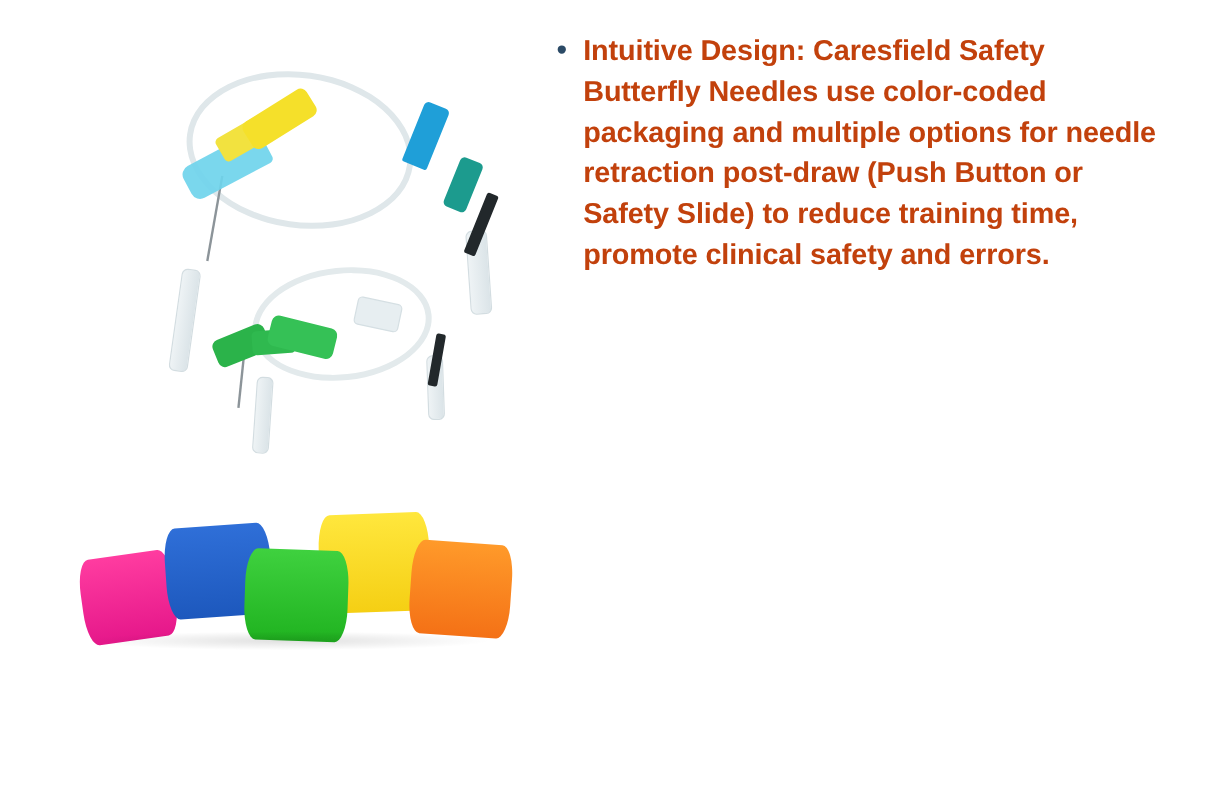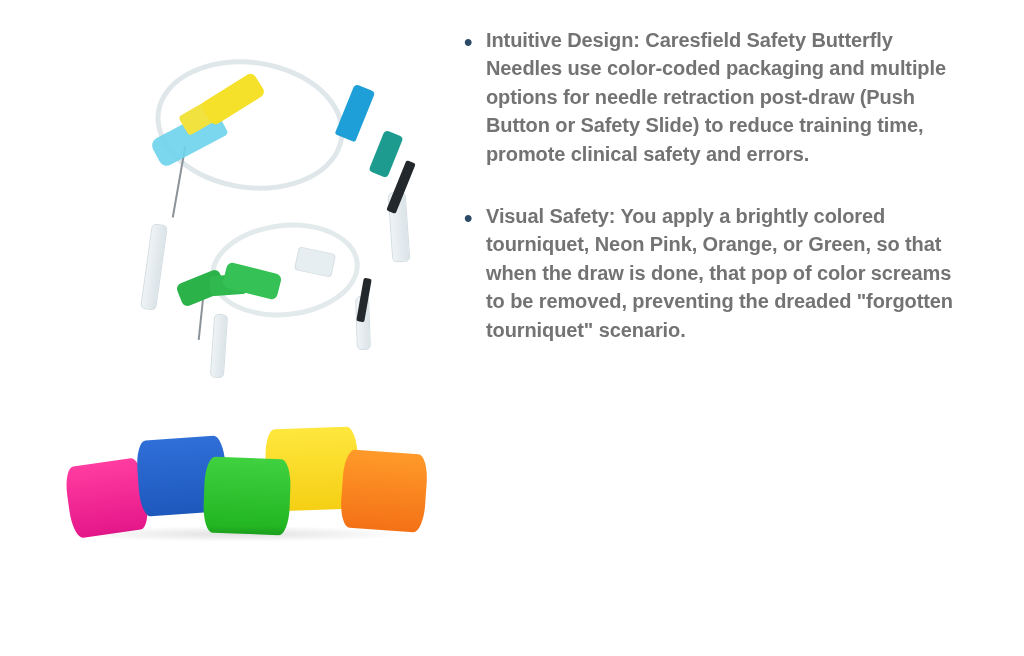--- a/index.html
+++ b/index.html
@@ -198,22 +198,22 @@
   }
   ul.bullets {
     margin: 0;
     padding: 0;
     list-style: none;
   }
   ul.bullets > li {
     position: relative;
     padding-left: 22px;
     margin-bottom: 34px;
-    color: #737373;
-    font-size: 20px;
+    color: #c2410c;
+    font-size: 24px;
     line-height: 1.42;
     font-weight: 600;
     letter-spacing: -0.1px;
   }
   ul.bullets > li:last-child { margin-bottom: 0; }
   ul.bullets > li::before {
     content: "•";
     position: absolute;
     left: 0;
     top: -1px;
@@ -271,19 +271,16 @@
       <div class="roll-shadow"></div>
     </div>
 
   </div>
 
   <div class="text-col">
     <ul class="bullets">
       <li>
         <span class="lead">Intuitive Design:</span><span class="body-text"> Caresfield Safety Butterfly Needles use color-coded packaging and multiple options for needle retraction post-draw (Push Button or Safety Slide) to reduce training time, promote clinical safety and errors.</span>
       </li>
-      <li>
-        <span class="lead">Visual Safety:</span><span class="body-text"> You apply a brightly colored tourniquet, Neon Pink, Orange, or Green, so that when the draw is done, that pop of color screams to be removed, preventing the dreaded "forgotten tourniquet" scenario.</span>
-      </li>
     </ul>
   </div>
 
 </div>
 
 </body></html>

